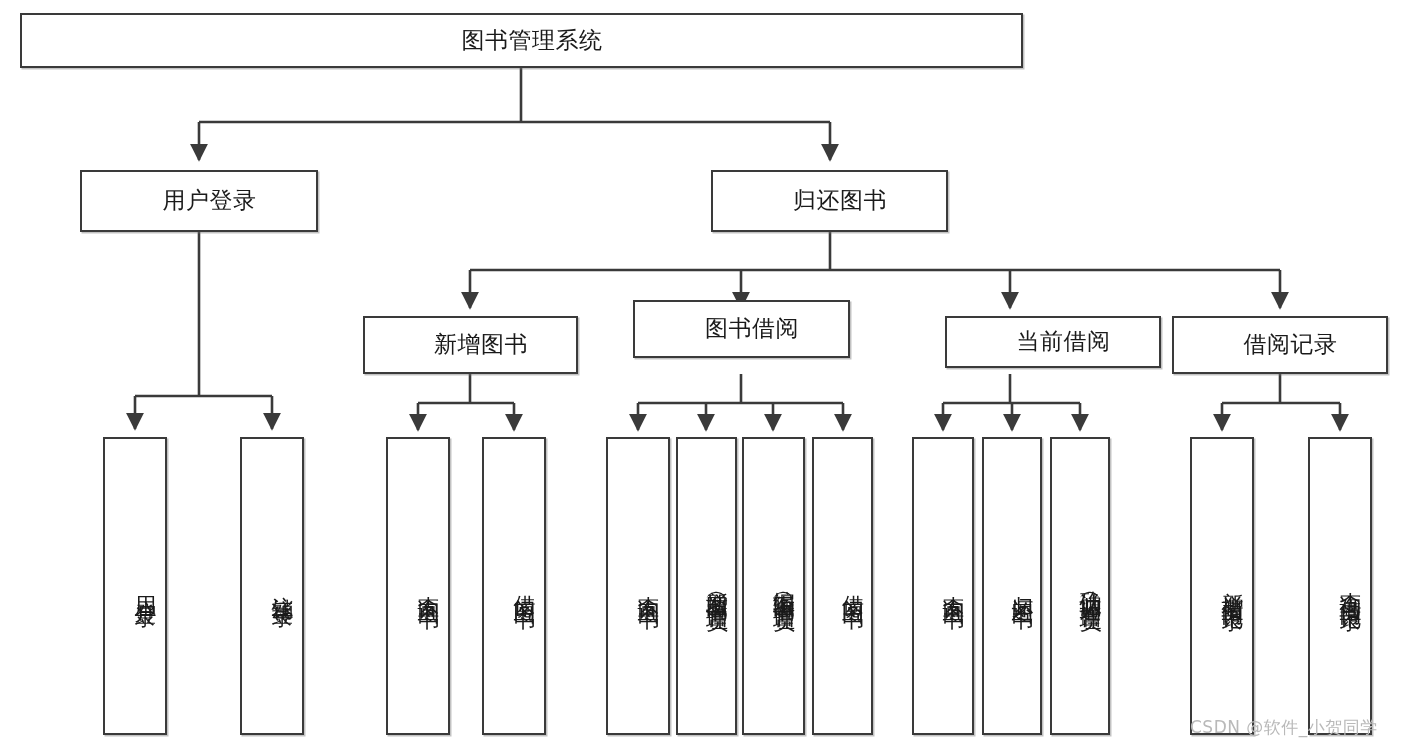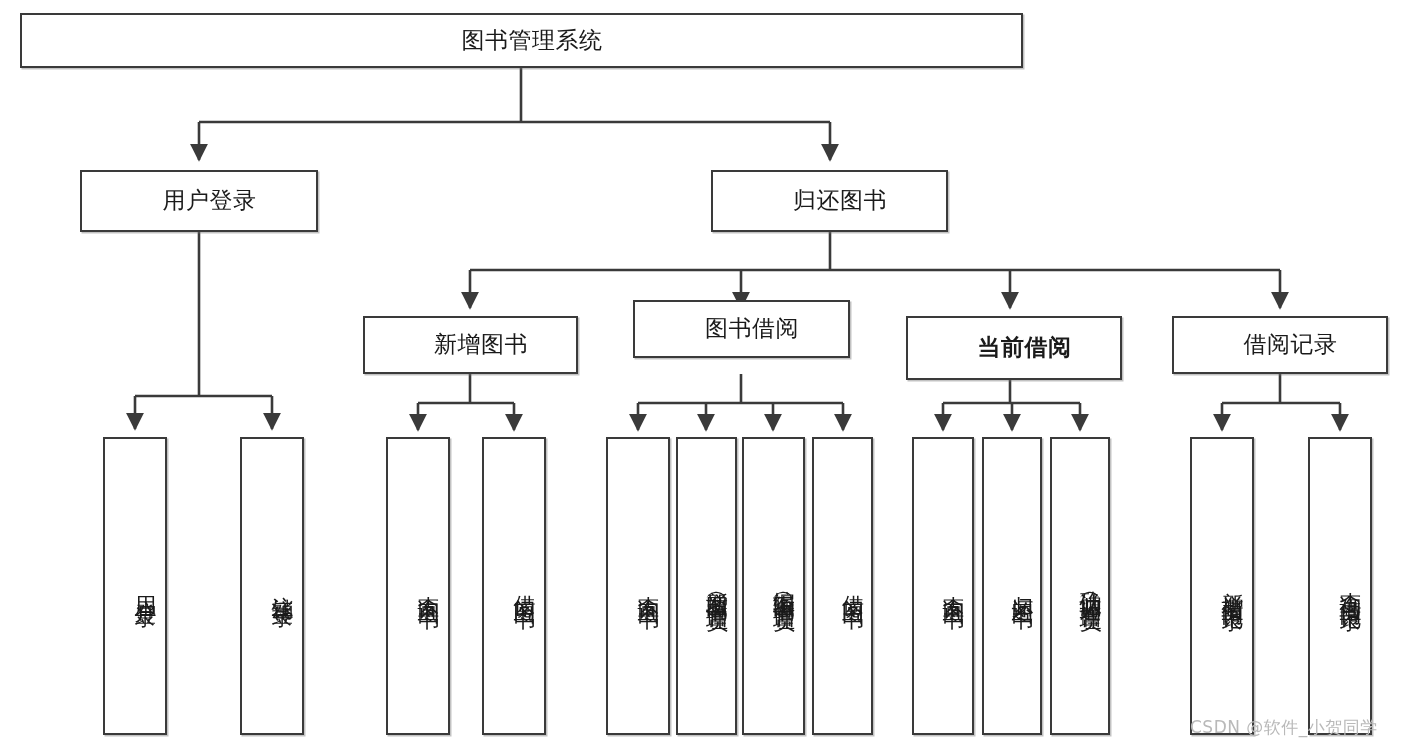--- a/index.html
+++ b/index.html
@@ -140,21 +140,21 @@
   <div class="node horiz" style="left: 711px; top: 170px; width: 237px; height: 62px;">
     <span class="label">归还图书</span>
   </div>
 
   <div class="node horiz" style="left: 363px; top: 316px; width: 215px; height: 58px;">
     <span class="label">新增图书</span>
   </div>
   <div class="node horiz" style="left: 633px; top: 300px; width: 217px; height: 58px;">
     <span class="label">图书借阅</span>
   </div>
-  <div class="node horiz" style="left: 906px; top: 316px; width: 216px; height: 64px; font-weight: bold;">
+  <div class="node horiz" style="left: 945px; top: 316px; width: 216px; height: 52px;">
     <span class="label">当前借阅</span>
   </div>
   <div class="node horiz" style="left: 1172px; top: 316px; width: 216px; height: 58px;">
     <span class="label">借阅记录</span>
   </div>
 
   <div id="leaf-container">
       <div class="node leaf" style="left: 103px; top: 437px; width: 64px; height: 298px;">
         <span class="label">用户登录</span>
       </div>

